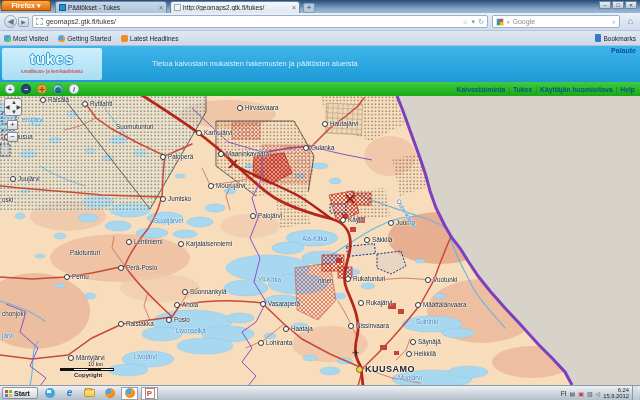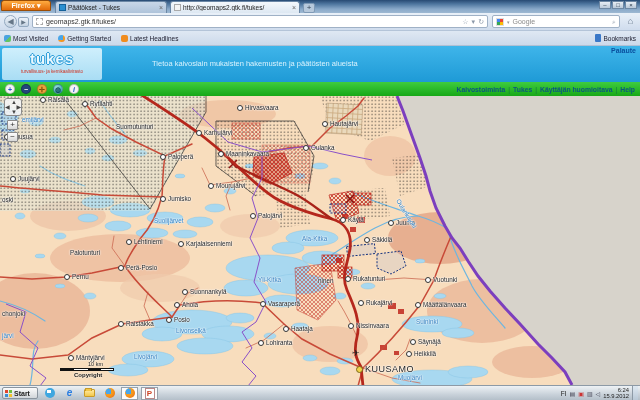--- a/index.html
+++ b/index.html
@@ -53,21 +53,21 @@
   .gico{width:10px;height:10px;border-radius:50%;font-size:7px;line-height:9px;text-align:center;font-weight:bold;border:1px solid rgba(0,0,0,.25);}
   #g-links{margin-left:auto;font-size:6.8px;font-weight:bold;color:#0a5580;display:flex;gap:3px;align-items:center;}
   #g-links .sep{color:#0e7a3c;font-weight:normal;}
 
   
   #map{left:0;top:96px;width:640px;height:289px;background:#f8ddbd;overflow:hidden;}
   #mapsvg{position:absolute;left:0;top:0;}
   #map-labels{position:absolute;left:0;top:0;width:640px;height:289px;}
   .lbl{position:absolute;font-size:6.3px;color:#1c1c1c;white-space:nowrap;text-shadow:0 0 2px #fff,0 0 2px #fff,0 0 1px #fff;transform-origin:left center;}
   .lbl.water{color:#2f7fc1;}
-  .lbl.city{font-size:9px;font-weight:normal;letter-spacing:.5px;}
+  .lbl.city{font-size:9px;font-weight:bold;letter-spacing:.5px;}
   .lbl.dotm::before{content:"";display:inline-block;width:4px;height:4px;margin-right:2px;border-radius:50%;background:#fff;border:1px solid #333;vertical-align:middle;}
   .lbl.city.dotm::before{background:#f2d24a;border-color:#7a6a1a;width:5px;height:5px;}
   #compass{left:4px;top:2px;width:18px;height:18px;background:rgba(245,245,245,.9);border:1px solid #8a8a8a;border-radius:3px;}
   #compass span{position:absolute;font-size:6px;color:#444;line-height:6px;}
   .zbtn{left:7px;width:11px;height:10px;background:linear-gradient(#fdfdfd,#d8d8d8);border:1px solid #8a8a8a;font-size:8px;line-height:8px;text-align:center;color:#333;border-radius:1px;}
   #scalebar{left:60px;top:272px;width:54px;height:3px;background:repeating-linear-gradient(90deg,#111 0 13px,#fff 13px 27px);border:1px solid #111;}
   #scaletxt{left:88px;top:265px;font-size:5.5px;color:#222;text-shadow:0 0 2px #fff;}
   #copyright{left:74px;top:276px;font-size:6px;font-weight:bold;color:#222;text-shadow:0 0 2px #fff;}
   #plane{left:352px;top:252px;font-size:9px;color:#222;}
 

